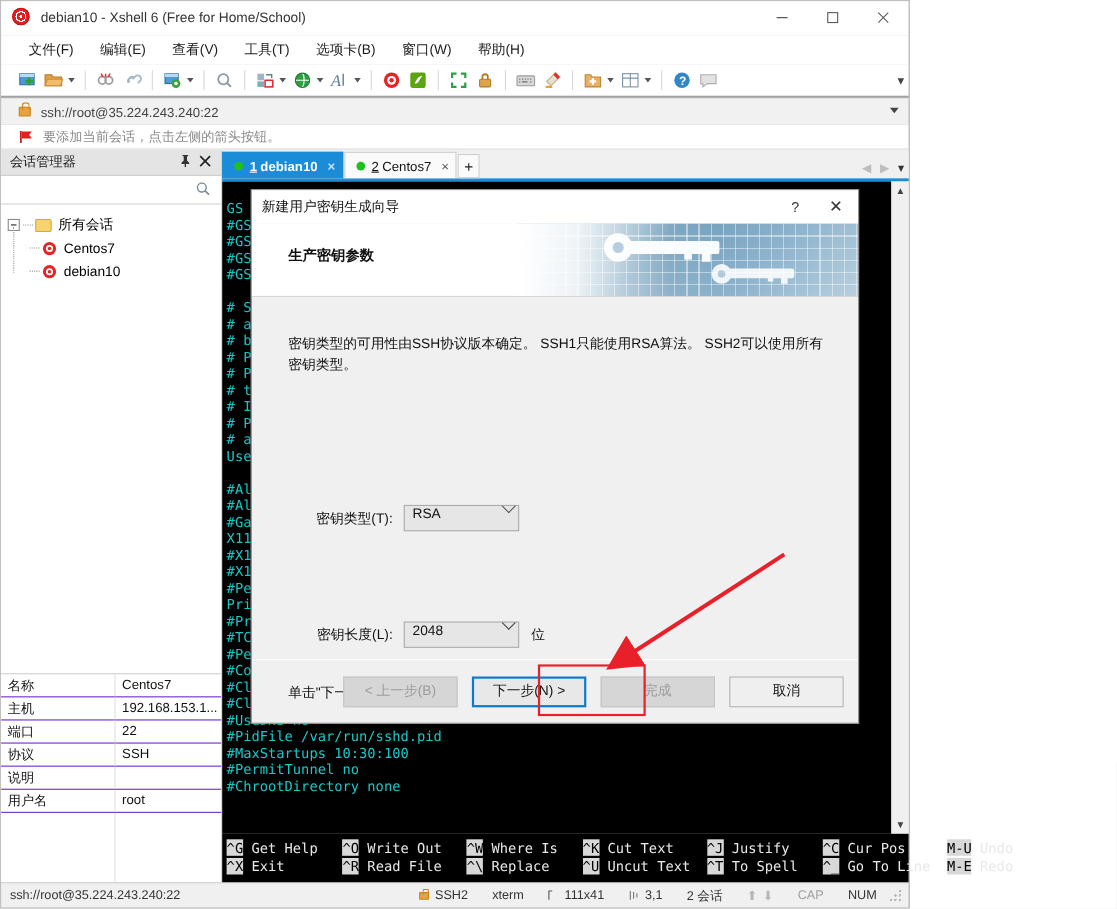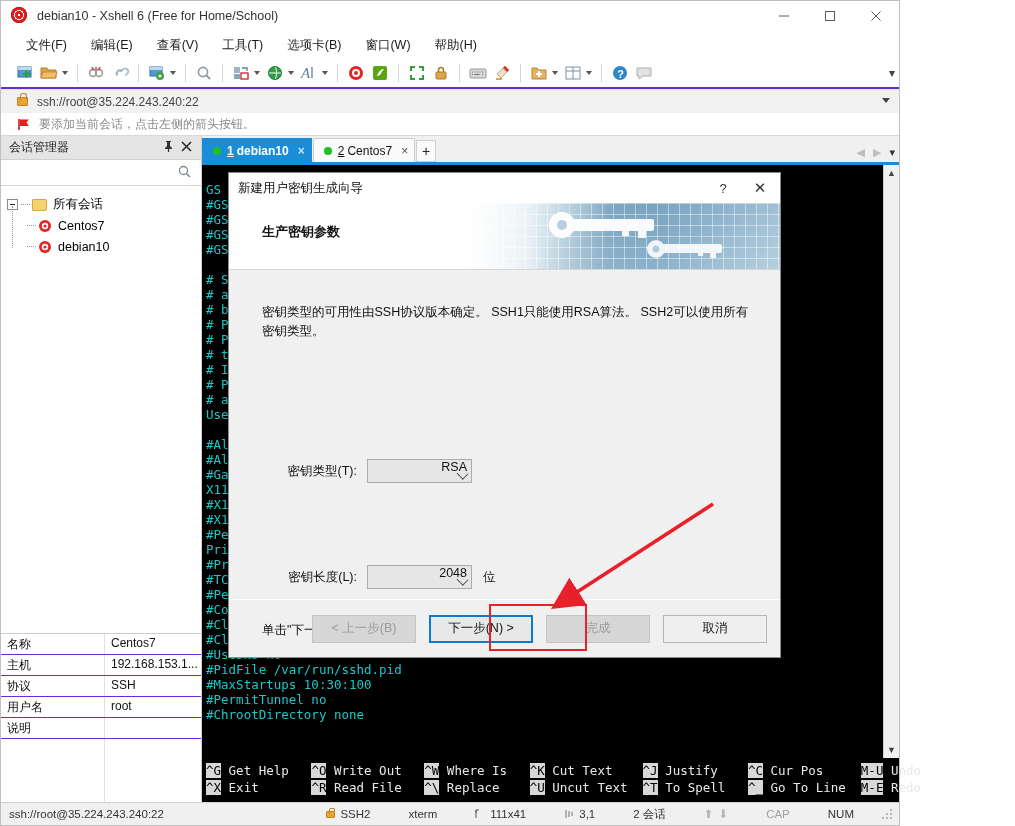--- a/index.html
+++ b/index.html
@@ -6,24 +6,24 @@
   html, body { margin:0; padding:0; }
   body {
     width:1015px; height:826px;
     font-family: "Liberation Sans", sans-serif;
     font-size:12px;
     background:#ffffff;
     overflow:hidden;
     position:relative;
   }
   .app {
-    width:900px; height:826px;
+    width:827px; height:826px;
     display:flex; flex-direction:column;
     border:1px solid #c0c0c0;
-    background:#6d28d9;
+    background:#a3a3a3;
     position:relative;
   }
 
   
   .titlebar {
     height:31px; min-height:31px;
     background:#ffffff;
     display:flex; align-items:center;
     border-bottom:1px solid #ffffff;
   }
@@ -160,21 +160,21 @@
   .vscroll { width:16px; background:#f0f0f0; border-left:1px solid #d0d0d0; display:flex; flex-direction:column; justify-content:space-between; align-items:center; padding:3px 0; }
   .vscroll .ar { color:#444; font-size:9px; }
   .blueline { height:3px; background:#1a8cd8; }
 
   
   .statusbar {
     height:23px; min-height:23px; background:#f0f0f0; border-top:1px solid #d0d0d0;
     display:flex; align-items:center; font-size:11.5px; color:#333;
   }
   .sb-left { padding-left:8px; width:320px; }
-  .sb-right { flex:1; display:flex; align-items:center; justify-content:flex-end; gap:16px; padding-right:6px; }
+  .sb-right { flex:1; display:flex; align-items:center; justify-content:flex-end; gap:0; padding-right:6px; }
   .sbi { padding:0 11px; display:flex; align-items:center; gap:5px; white-space:nowrap; }
   .sbi.dim { color:#a0a0a0; }
   .minilock { width:9px;height:7px;background:#e8a33d;border:1px solid #c98420;position:relative;border-radius:1px;flex:none;}
   .minilock:before{content:"";position:absolute;left:1.5px;top:-4px;width:4px;height:5px;border:1.2px solid #c98420;border-bottom:none;border-radius:2px 2px 0 0;}
   .grip { width:12px;height:12px;background:
       radial-gradient(circle at 2px 10px,#b5b5b5 1px,transparent 1.2px),
       radial-gradient(circle at 6px 10px,#b5b5b5 1px,transparent 1.2px),
       radial-gradient(circle at 10px 10px,#b5b5b5 1px,transparent 1.2px),
       radial-gradient(circle at 6px 6px,#b5b5b5 1px,transparent 1.2px),
       radial-gradient(circle at 10px 6px,#b5b5b5 1px,transparent 1.2px),
@@ -208,23 +208,22 @@
   }
   .dlg-banner .hdg {
     position:absolute; left:33px; top:20px; font-size:13px; font-weight:bold; color:#111;
   }
   .dlg-body { flex:1; position:relative; padding:0; }
   .dlg-p { position:absolute; font-size:12.5px; color:#111; line-height:19px; }
   .fieldrow { position:absolute; display:flex; align-items:center; font-size:12.5px; color:#111; }
   .flabel { width:106px; text-align:right; margin-right:10px; }
   .combo {
     width:105px; height:24px; background:#e6e6e6; border:1px solid #acacac;
-    display:flex; align-items:flex-end; padding:0 4px 0 7px; font-size:12.5px; color:#111;
+    display:flex; align-items:flex-start; padding:0 4px 0 7px; font-size:12.5px; color:#111;
     position:relative;
-    flex-direction:column;
   }
   .combo .cv{flex:1;}
   .combo .cc{ width:9px;height:9px;border-right:1.6px solid #555;border-bottom:1.6px solid #555;transform:rotate(45deg) translate(-3px,-3px); }
   .unit { margin-left:11px; }
   .redtext {
     position:absolute; color:#ee1111; font-weight:bold; font-size:21px; letter-spacing:.5px;
   }
   .dlg-sep { position:absolute; left:0; right:0; bottom:57px; height:1px; background:#dcdcdc; border-bottom:1px solid #ffffff; }
   .dlg-btns { position:absolute; left:0; right:0; bottom:0; height:57px; display:flex; align-items:center; justify-content:flex-end; padding-right:13px; gap:13px; }
   .btn {
@@ -537,30 +536,34 @@
       <div class="sp-props">
         <div class="proprow">
           <div class="propkey">名称</div>
           <div class="propval">Centos7</div>
         </div>
         <div class="proprow">
           <div class="propkey">主机</div>
           <div class="propval">192.168.153.1...</div>
         </div>
         <div class="proprow">
+          <div class="propkey">端口</div>
+          <div class="propval">22</div>
+        </div>
+        <div class="proprow">
           <div class="propkey">协议</div>
           <div class="propval">SSH</div>
+        </div>
+        <div class="proprow">
+          <div class="propkey">说明</div>
+          <div class="propval"></div>
         </div>
         <div class="proprow">
           <div class="propkey">用户名</div>
           <div class="propval">root</div>
-        </div>
-        <div class="proprow">
-          <div class="propkey">说明</div>
-          <div class="propval"></div>
         </div>
         <div class="propfill">
             <div class="a"></div>
             <div class="b"></div>
           </div>
       </div>
     </div>
 
     <div class="termarea">
       <div class="tabstrip">

